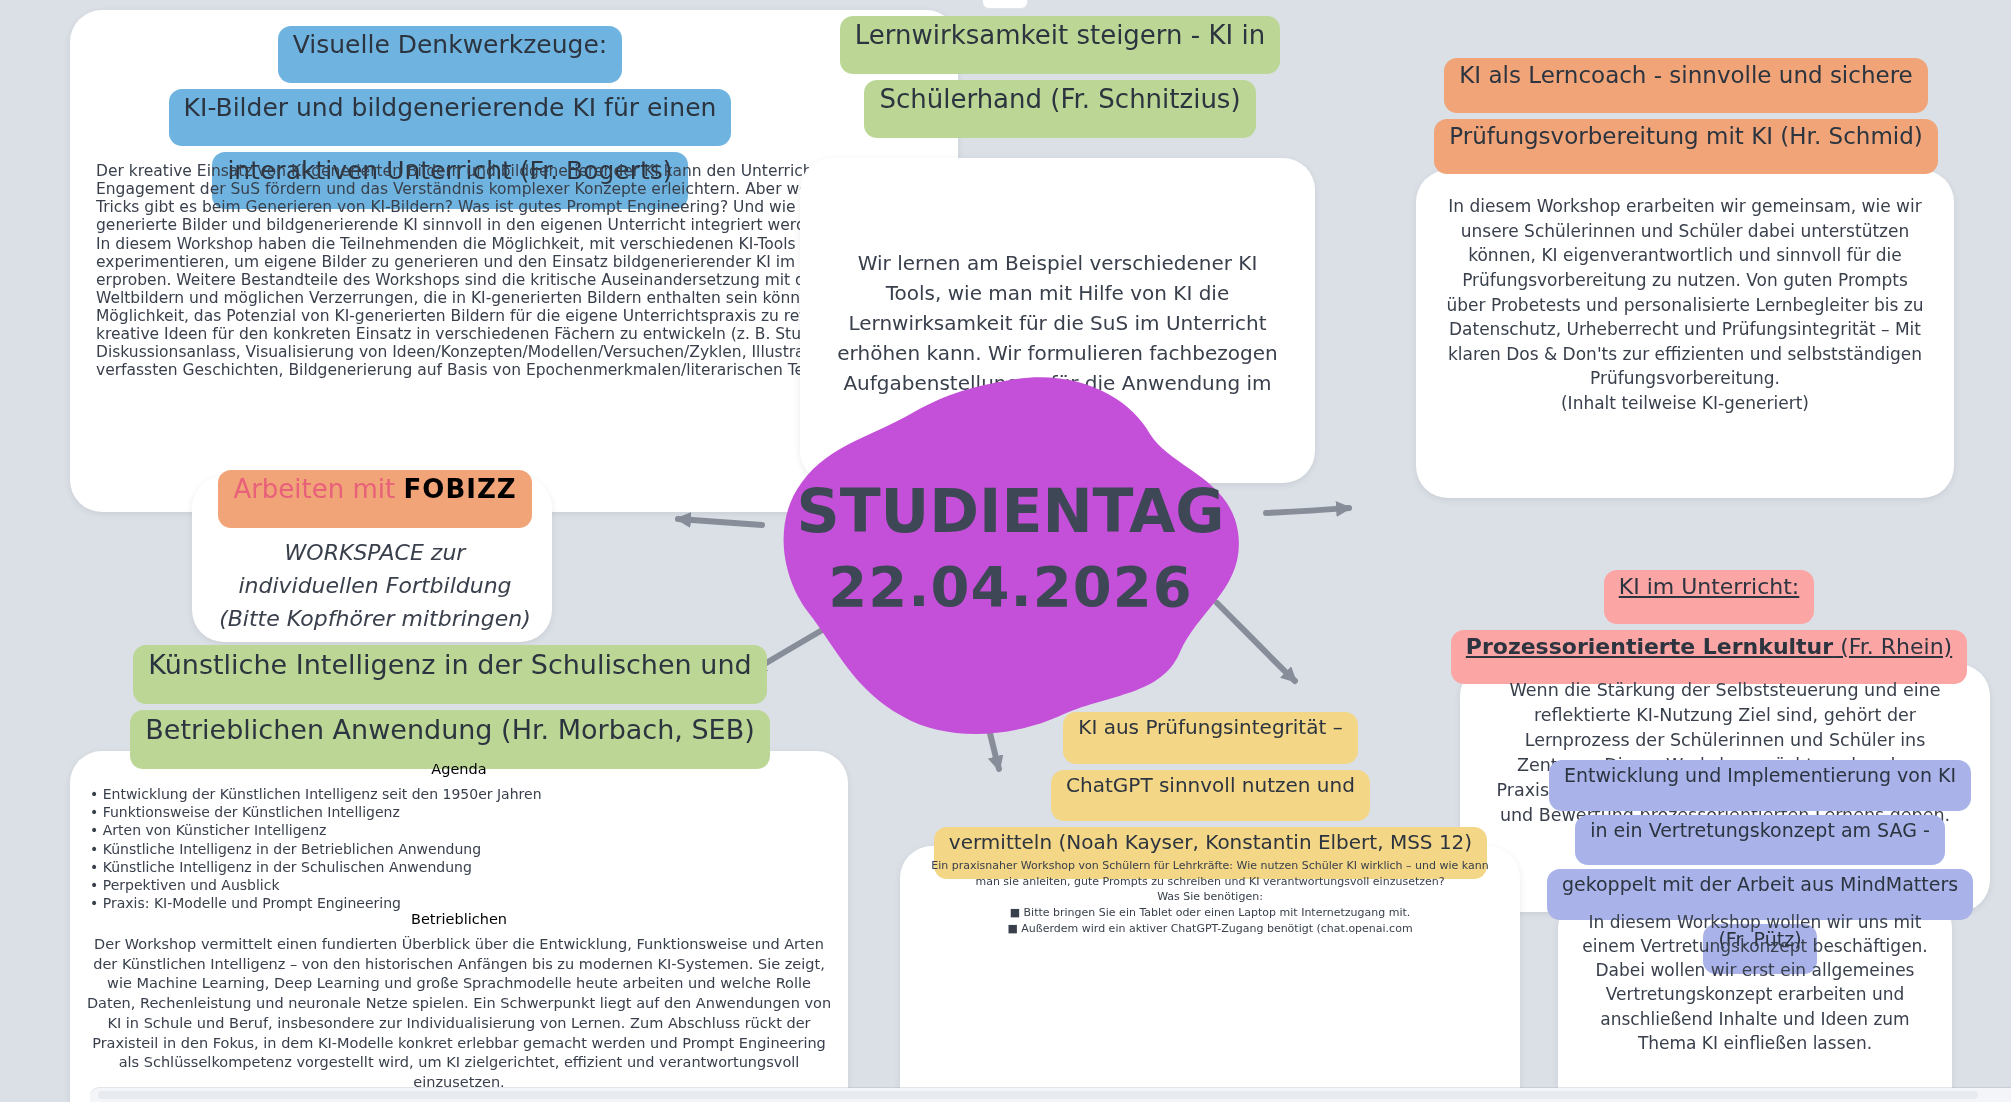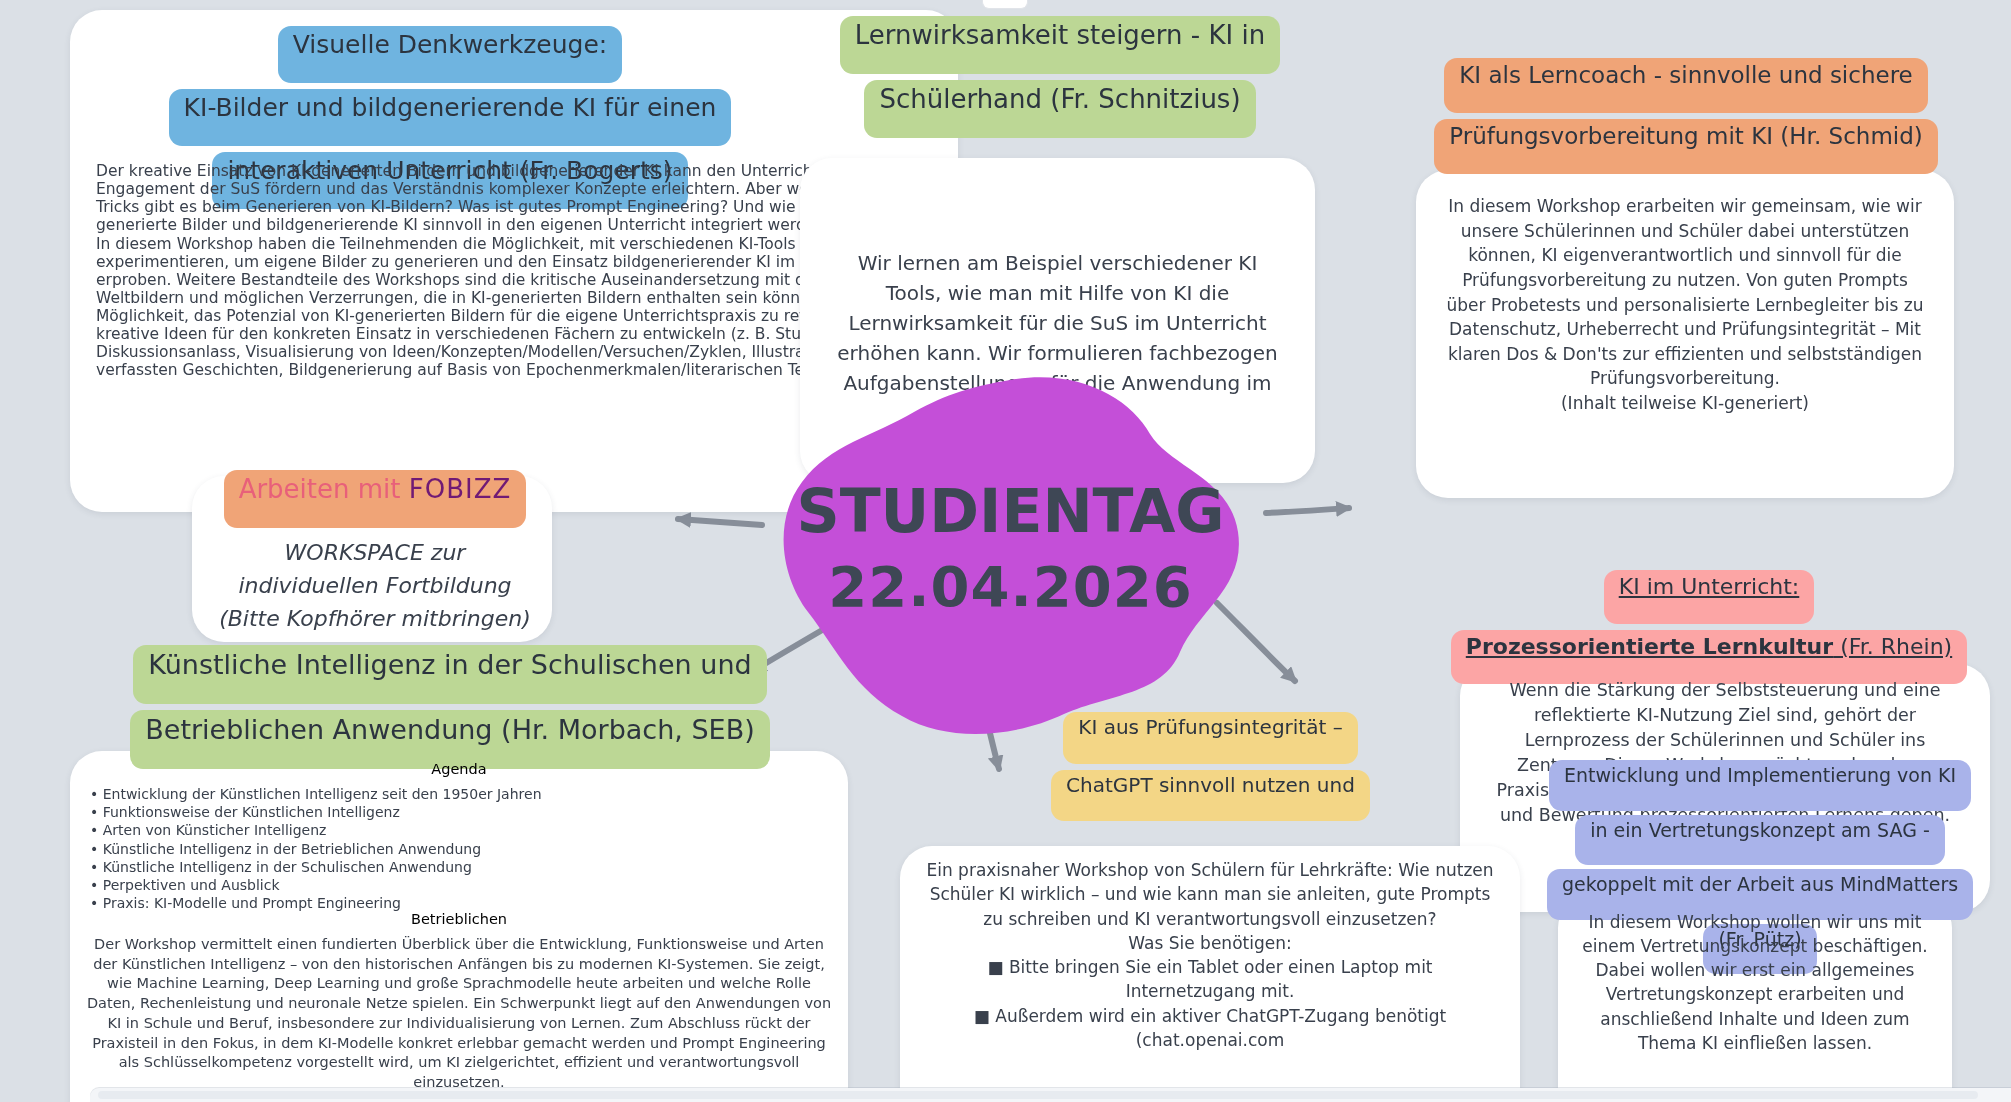--- a/index.html
+++ b/index.html
@@ -50,35 +50,35 @@
   .g-rhein { left:1425px; top:570px; width:568px; height:345px; }
   .g-rhein .titles { top:0; left:0; width:568px; font-size:22px; }
   .g-rhein .white-card { left:35px; top:94px; width:530px; height:248px; }
   .g-rhein .body-text { top:108px; left:58px; width:484px; font-size:17.5px; line-height:1.43; }
 
   .g-fobizz { left:185px; top:470px; width:380px; height:175px; }
   .g-fobizz .white-card { left:7px; top:6px; width:360px; height:166px; }
   .g-fobizz .titles { top:0; left:0; width:380px; font-size:26px; }
   .g-fobizz .body-text { top:66px; left:30px; width:320px; font-size:22px; line-height:1.5;font-style:italic; }
   .fobizz-pre { color:#e8607a; }
-  .fobizz-brand { color:#701a75; letter-spacing:1px; }
+  .fobizz-brand { color:#000000; letter-spacing:1px;font-weight:bold; }
 
   .g-morbach { left:70px; top:645px; width:790px; height:457px; }
   .g-morbach .titles { top:0; left:0; width:760px; font-size:27px; }
   .g-morbach .white-card { left:0; top:106px; width:778px; height:420px; }
   .mini-label { position:absolute; width:778px; text-align:center; font-size:14.5px; color:#000000; z-index:2; }
   .g-morbach .agenda-label { top:116px; }
   .g-morbach .bullets { top:140px; left:20px; width:600px; font-size:14px; line-height:1.3; }
   .g-morbach .beschreibung-label { top:266px; }
   .g-morbach .desc { top:290px; left:16px; width:746px; font-size:14.5px; line-height:1.36; text-align:center; }
 
   .g-schueler { left:898px; top:712px; width:625px; height:390px; }
   .g-schueler .titles { top:0; left:0; width:625px; font-size:20px; }
   .g-schueler .white-card { left:2px; top:134px; width:620px; height:300px; }
-  .g-schueler .body-text { top:146px; left:28px; width:568px; font-size:17px; line-height:1.43; }
+  .g-schueler .body-text { top:146px; left:28px; width:568px; font-size:11px; line-height:1.43; }
 
   .g-puetz { left:1535px; top:760px; width:450px; height:342px; }
   .g-puetz .titles { top:0; left:0; width:450px; font-size:19px; }
   .g-puetz .tl { margin-bottom:4px; }
   .g-puetz .white-card { left:23px; top:136px; width:394px; height:260px; }
   .g-puetz .body-text { top:150px; left:43px; width:354px; font-size:17px; line-height:1.42; }
 
   
   .center-node { position:absolute; left:778px; top:372px; width:465px; height:385px; z-index:3; }
   .center-node svg { position:absolute; left:0; top:0; }
@@ -176,20 +176,21 @@
 • Perpektiven und Ausblick
 • Praxis: KI-Modelle und Prompt Engineering</div>
     <div class="mini-label beschreibung-label">Betrieblichen</div>
     <div class="body-text desc">Der Workshop vermittelt einen fundierten Überblick über die Entwicklung, Funktionsweise und Arten der Künstlichen Intelligenz – von den historischen Anfängen bis zu modernen KI-Systemen. Sie zeigt, wie Machine Learning, Deep Learning und große Sprachmodelle heute arbeiten und welche Rolle Daten, Rechenleistung und neuronale Netze spielen. Ein Schwerpunkt liegt auf den Anwendungen von KI in Schule und Beruf, insbesondere zur Individualisierung von Lernen. Zum Abschluss rückt der Praxisteil in den Fokus, in dem KI-Modelle konkret erlebbar gemacht werden und Prompt Engineering als Schlüsselkompetenz vorgestellt wird, um KI zielgerichtet, effizient und verantwortungsvoll einzusetzen.</div>
   </section>
 
   <section class="group g-schueler">
     <div class="titles">
       <div class="tl"><span class="hl c-yellow">KI aus Prüfungsintegrität –</span></div>
       <div class="tl"><span class="hl c-yellow">ChatGPT sinnvoll nutzen und</span></div>
+      <div class="tl"><span class="hl c-yellow">vermitteln (Noah Kayser, Konstantin Elbert, MSS 12)</span></div>
     </div>
     <div class="white-card"></div>
     <div class="body-text centered">Ein praxisnaher Workshop von Schülern für Lehrkräfte: Wie nutzen Schüler KI wirklich – und wie kann man sie anleiten, gute Prompts zu schreiben und KI verantwortungsvoll einzusetzen?
 Was Sie benötigen:
 ■ Bitte bringen Sie ein Tablet oder einen Laptop mit Internetzugang mit.
 ■ Außerdem wird ein aktiver ChatGPT-Zugang benötigt (chat.openai.com</div>
   </section>
 
   <section class="group g-puetz">
     <div class="titles">

